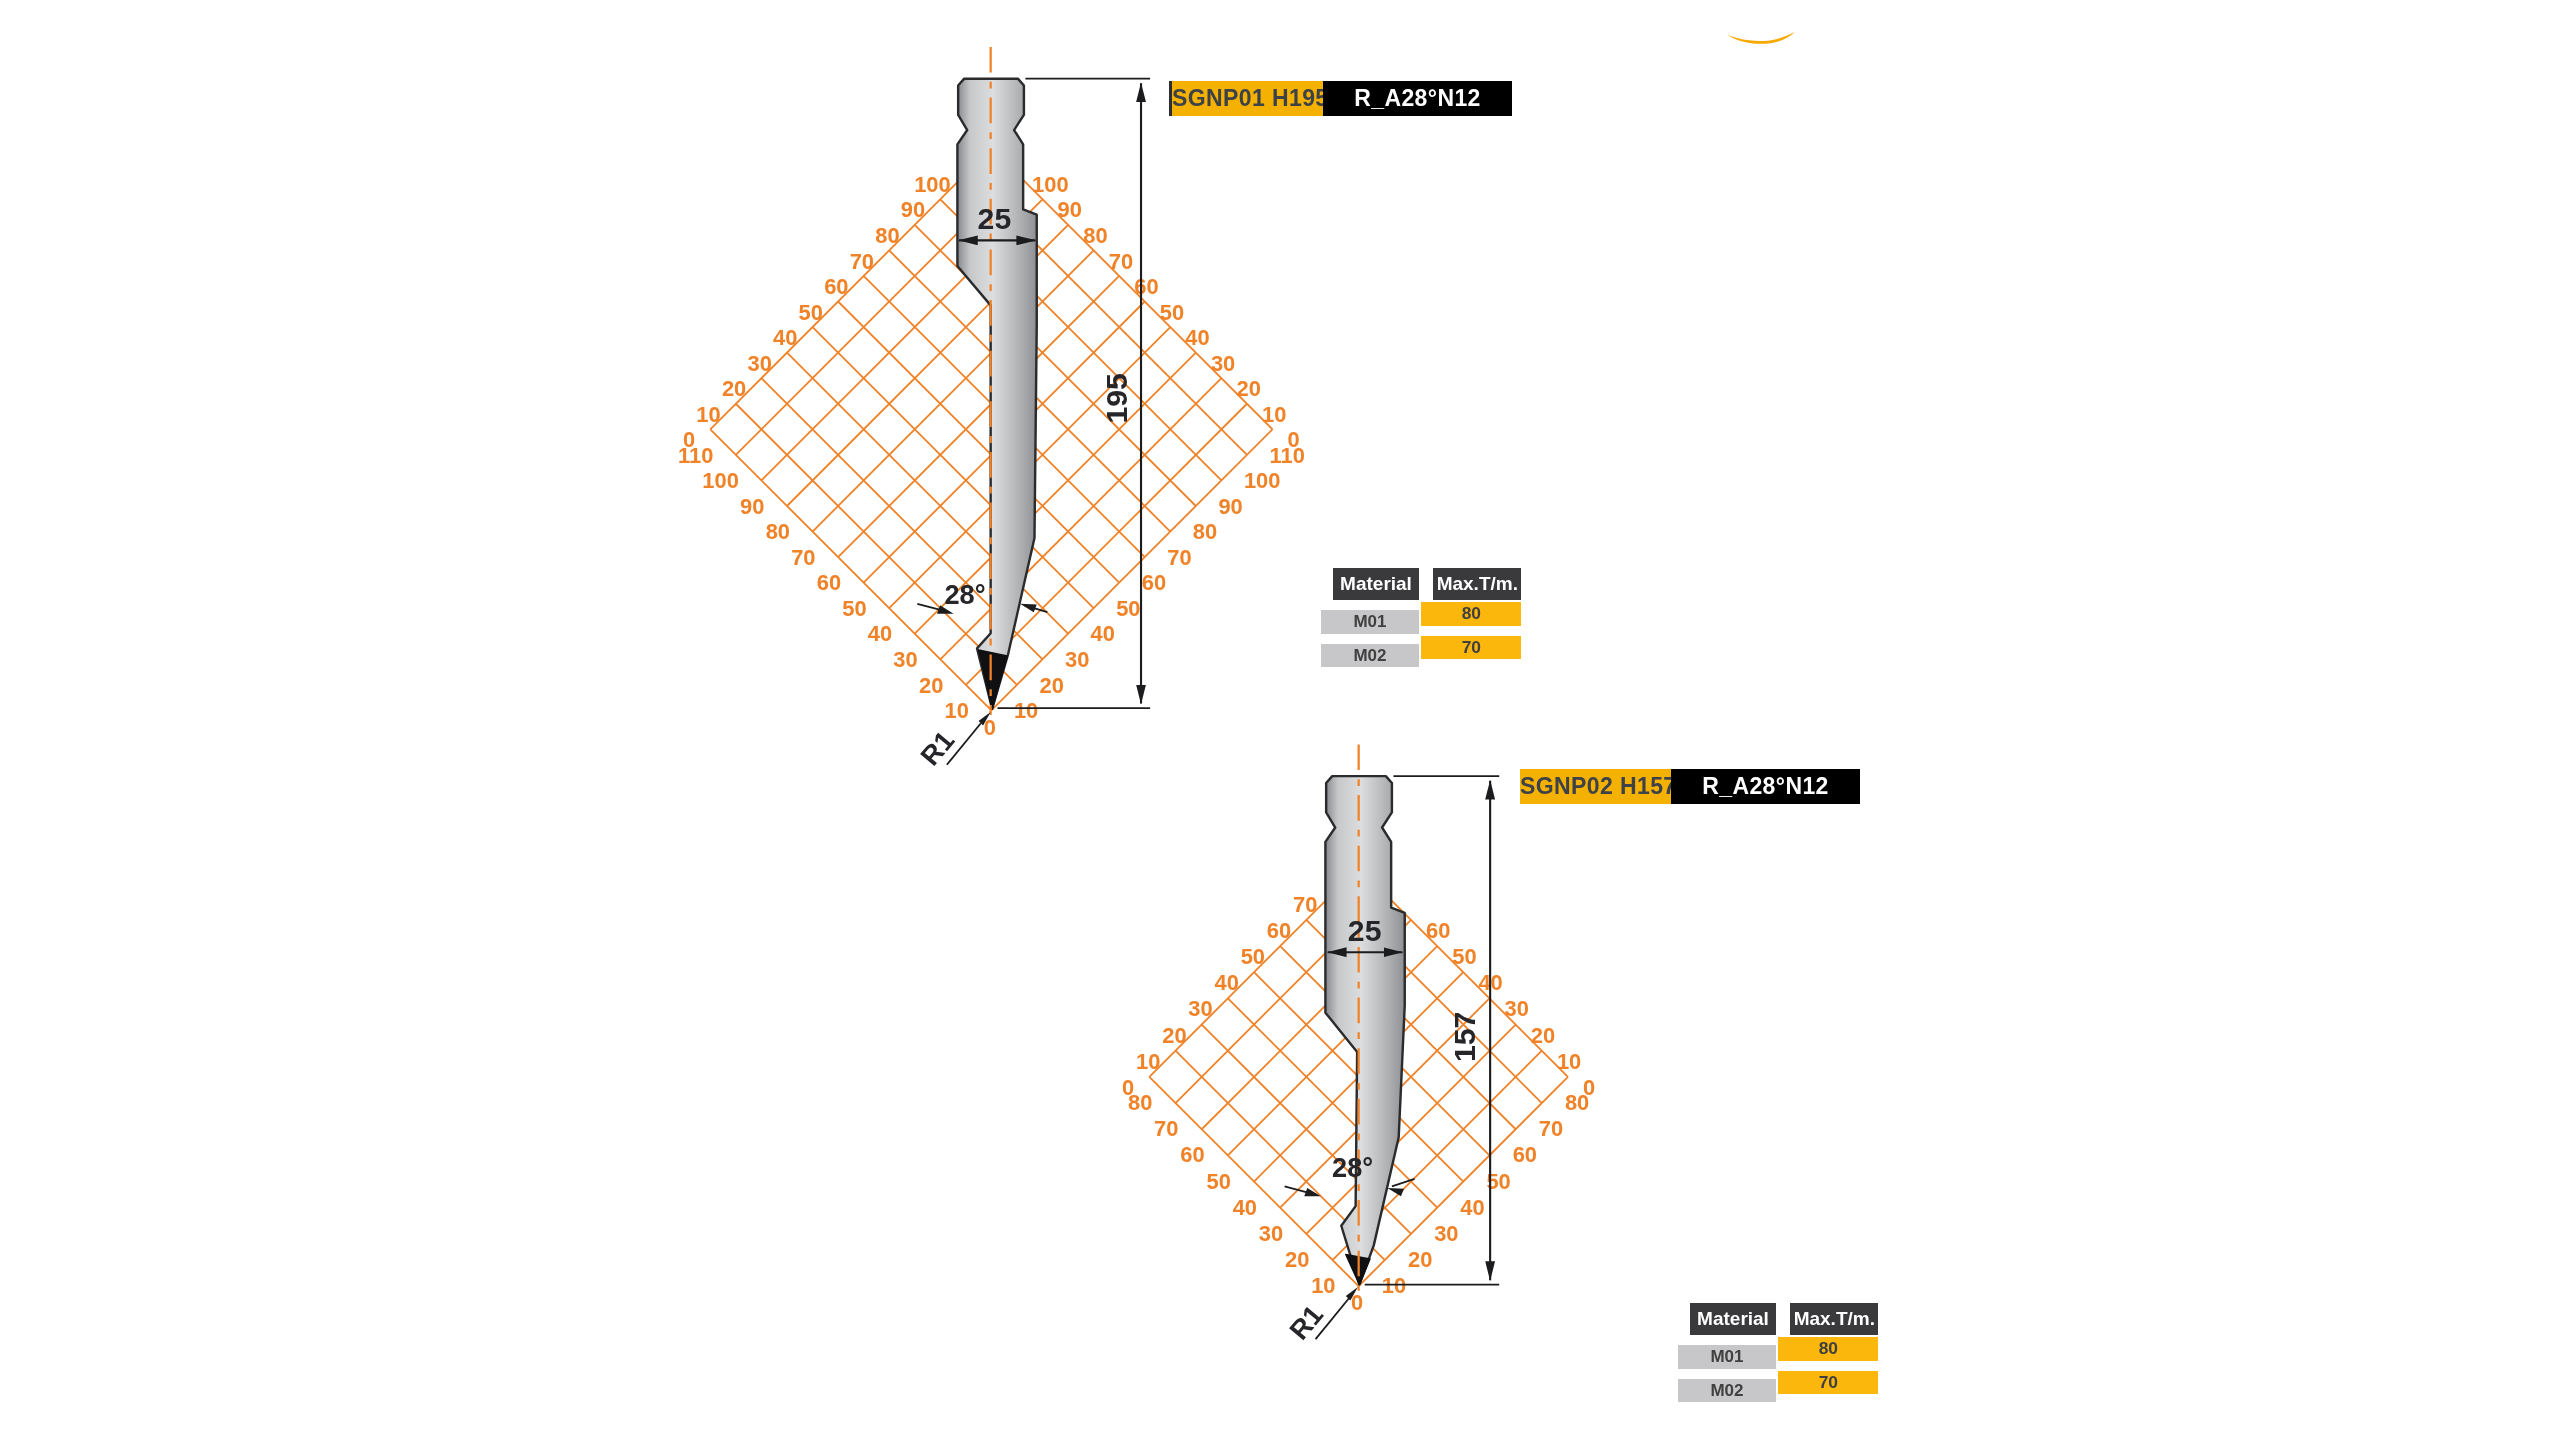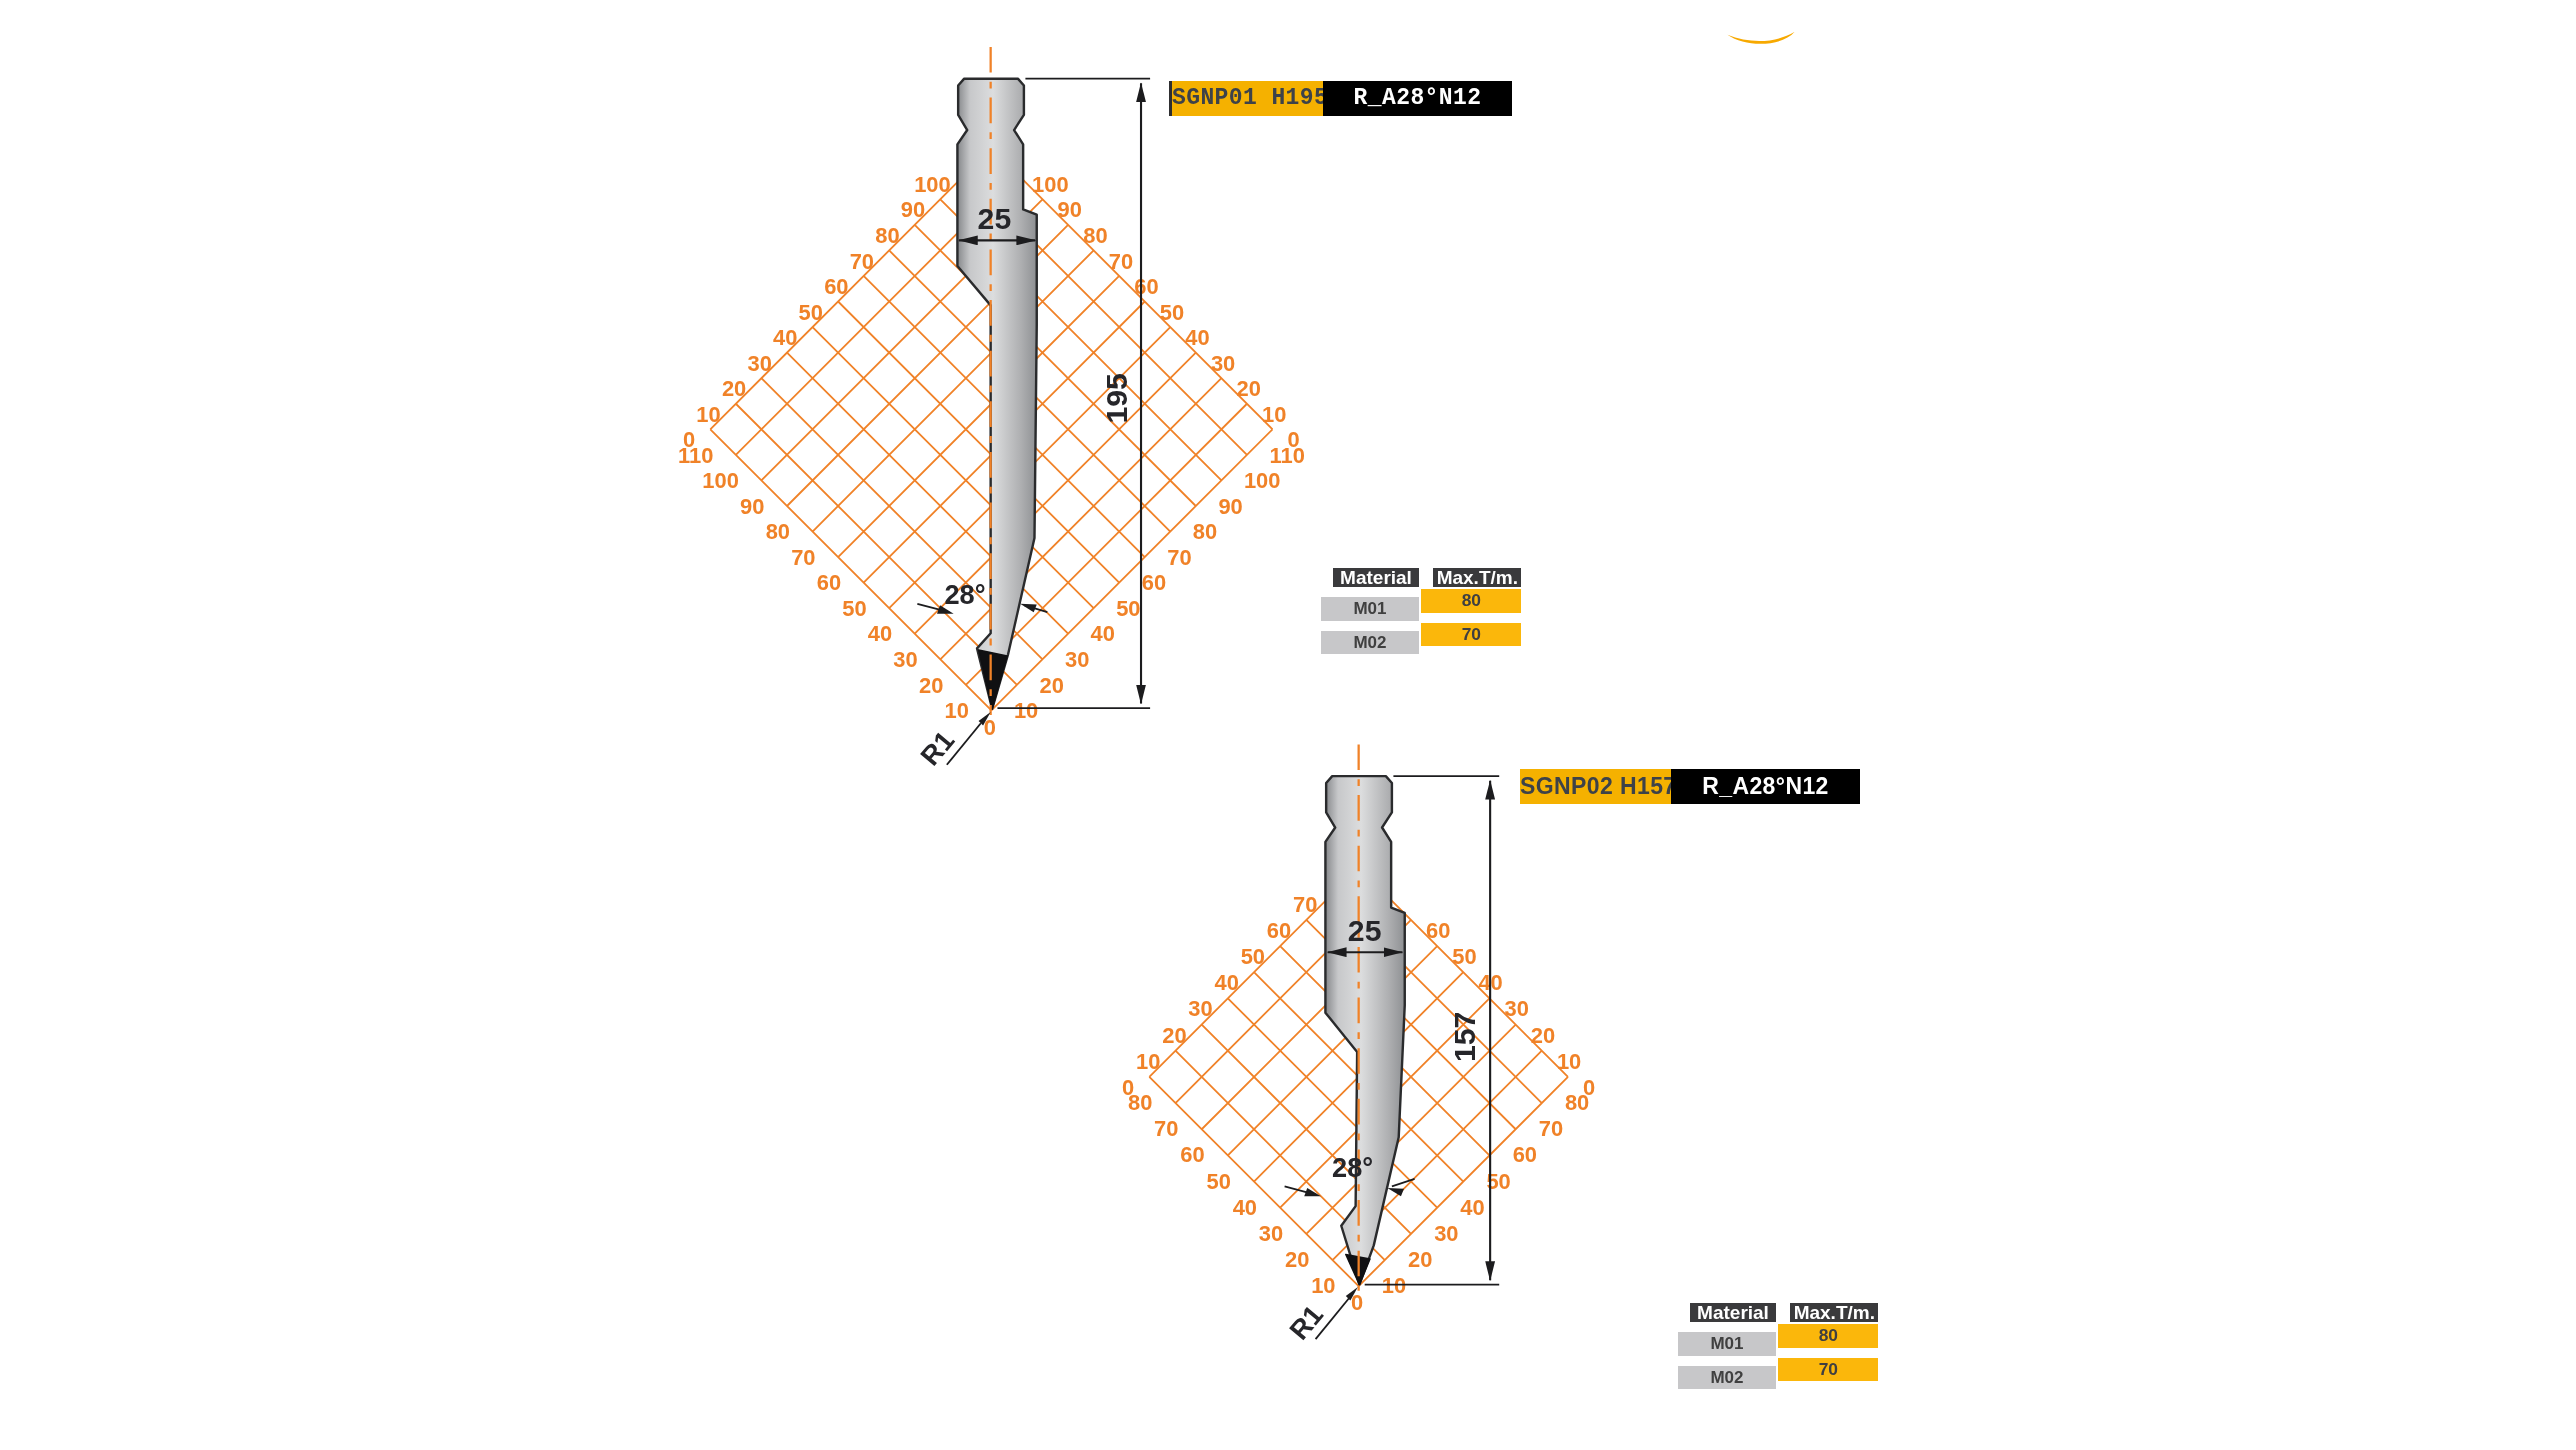--- a/index.html
+++ b/index.html
@@ -22,21 +22,21 @@
   .swoosh{fill:#F7A900;stroke:none;}
   
   .badge{position:absolute;display:flex;height:35px;line-height:35px;white-space:nowrap;}
   .badge .seg{display:block;text-align:center;font-weight:700;font-size:23px;letter-spacing:0.4px;}
   .badge .seg.model{width:151px;background:#F5B100;color:#3d4249;}
   .badge .seg.spec{width:189px;background:#000000;color:#ffffff;}
   .badge.edge-left .seg.model{border-left:3.8px solid #2f2f31;}
   
   .spec-table{position:absolute;display:grid;grid-template-columns:98px 100px;grid-auto-rows:auto;gap:2.3px;background:#ffffff;}
   .spec-table .cell{display:flex;align-items:center;justify-content:center;font-weight:700;}
-  .spec-table .th{height:19px;background:#3a3a3c;color:#ffffff;font-size:19px;margin-left:12px;}
+  .spec-table .th{height:32px;background:#3a3a3c;color:#ffffff;font-size:19px;margin-left:12px;}
   .spec-table .mat{height:23.4px;background:#c7c7c9;color:#404040;font-size:17px;margin-top:8px;}
   .spec-table .val{height:23.4px;background:#fbb70b;color:#3f3f41;font-size:17.4px;}
 </style>
 </head>
 <body>
 
 <div class="canvas">
 
   <svg class="scene" width="2576" height="1451" viewBox="0 0 3409 1920">
     <defs>
@@ -189,21 +189,21 @@
 
         <path class="dim-thin" d="M1786,1717 L1741,1772"></path>
         <polygon class="dim-head" points="1797,1703 1781,1715 1787,1721"></polygon>
         <text class="ann-num" x="1738" y="1758" transform="rotate(-50 1738 1758)">R1</text>
       </g>
     </g>
 
     <path class="swoosh" d="M2286,46 C2316,58 2350,57 2375,42 C2358,62 2310,63 2286,46 Z"></path>
   </svg>
 
-  <div class="badge edge-left" style="left:1169px;top:81px;font-family:Liberation Mono, monospace;">
+  <div class="badge edge-left" style="left:1169px;top:81px;">
     <span class="seg model">SGNP01 H195</span>
     <span class="seg spec">R_A28°N12</span>
   </div>
   <div class="badge" style="left:1520px;top:769px;border-radius:9px;">
     <span class="seg model">SGNP02 H157</span>
     <span class="seg spec">R_A28°N12</span>
   </div>
 
   <div class="spec-table" style="left:1321px;top:568px;">
     <div class="cell th">Material</div>

